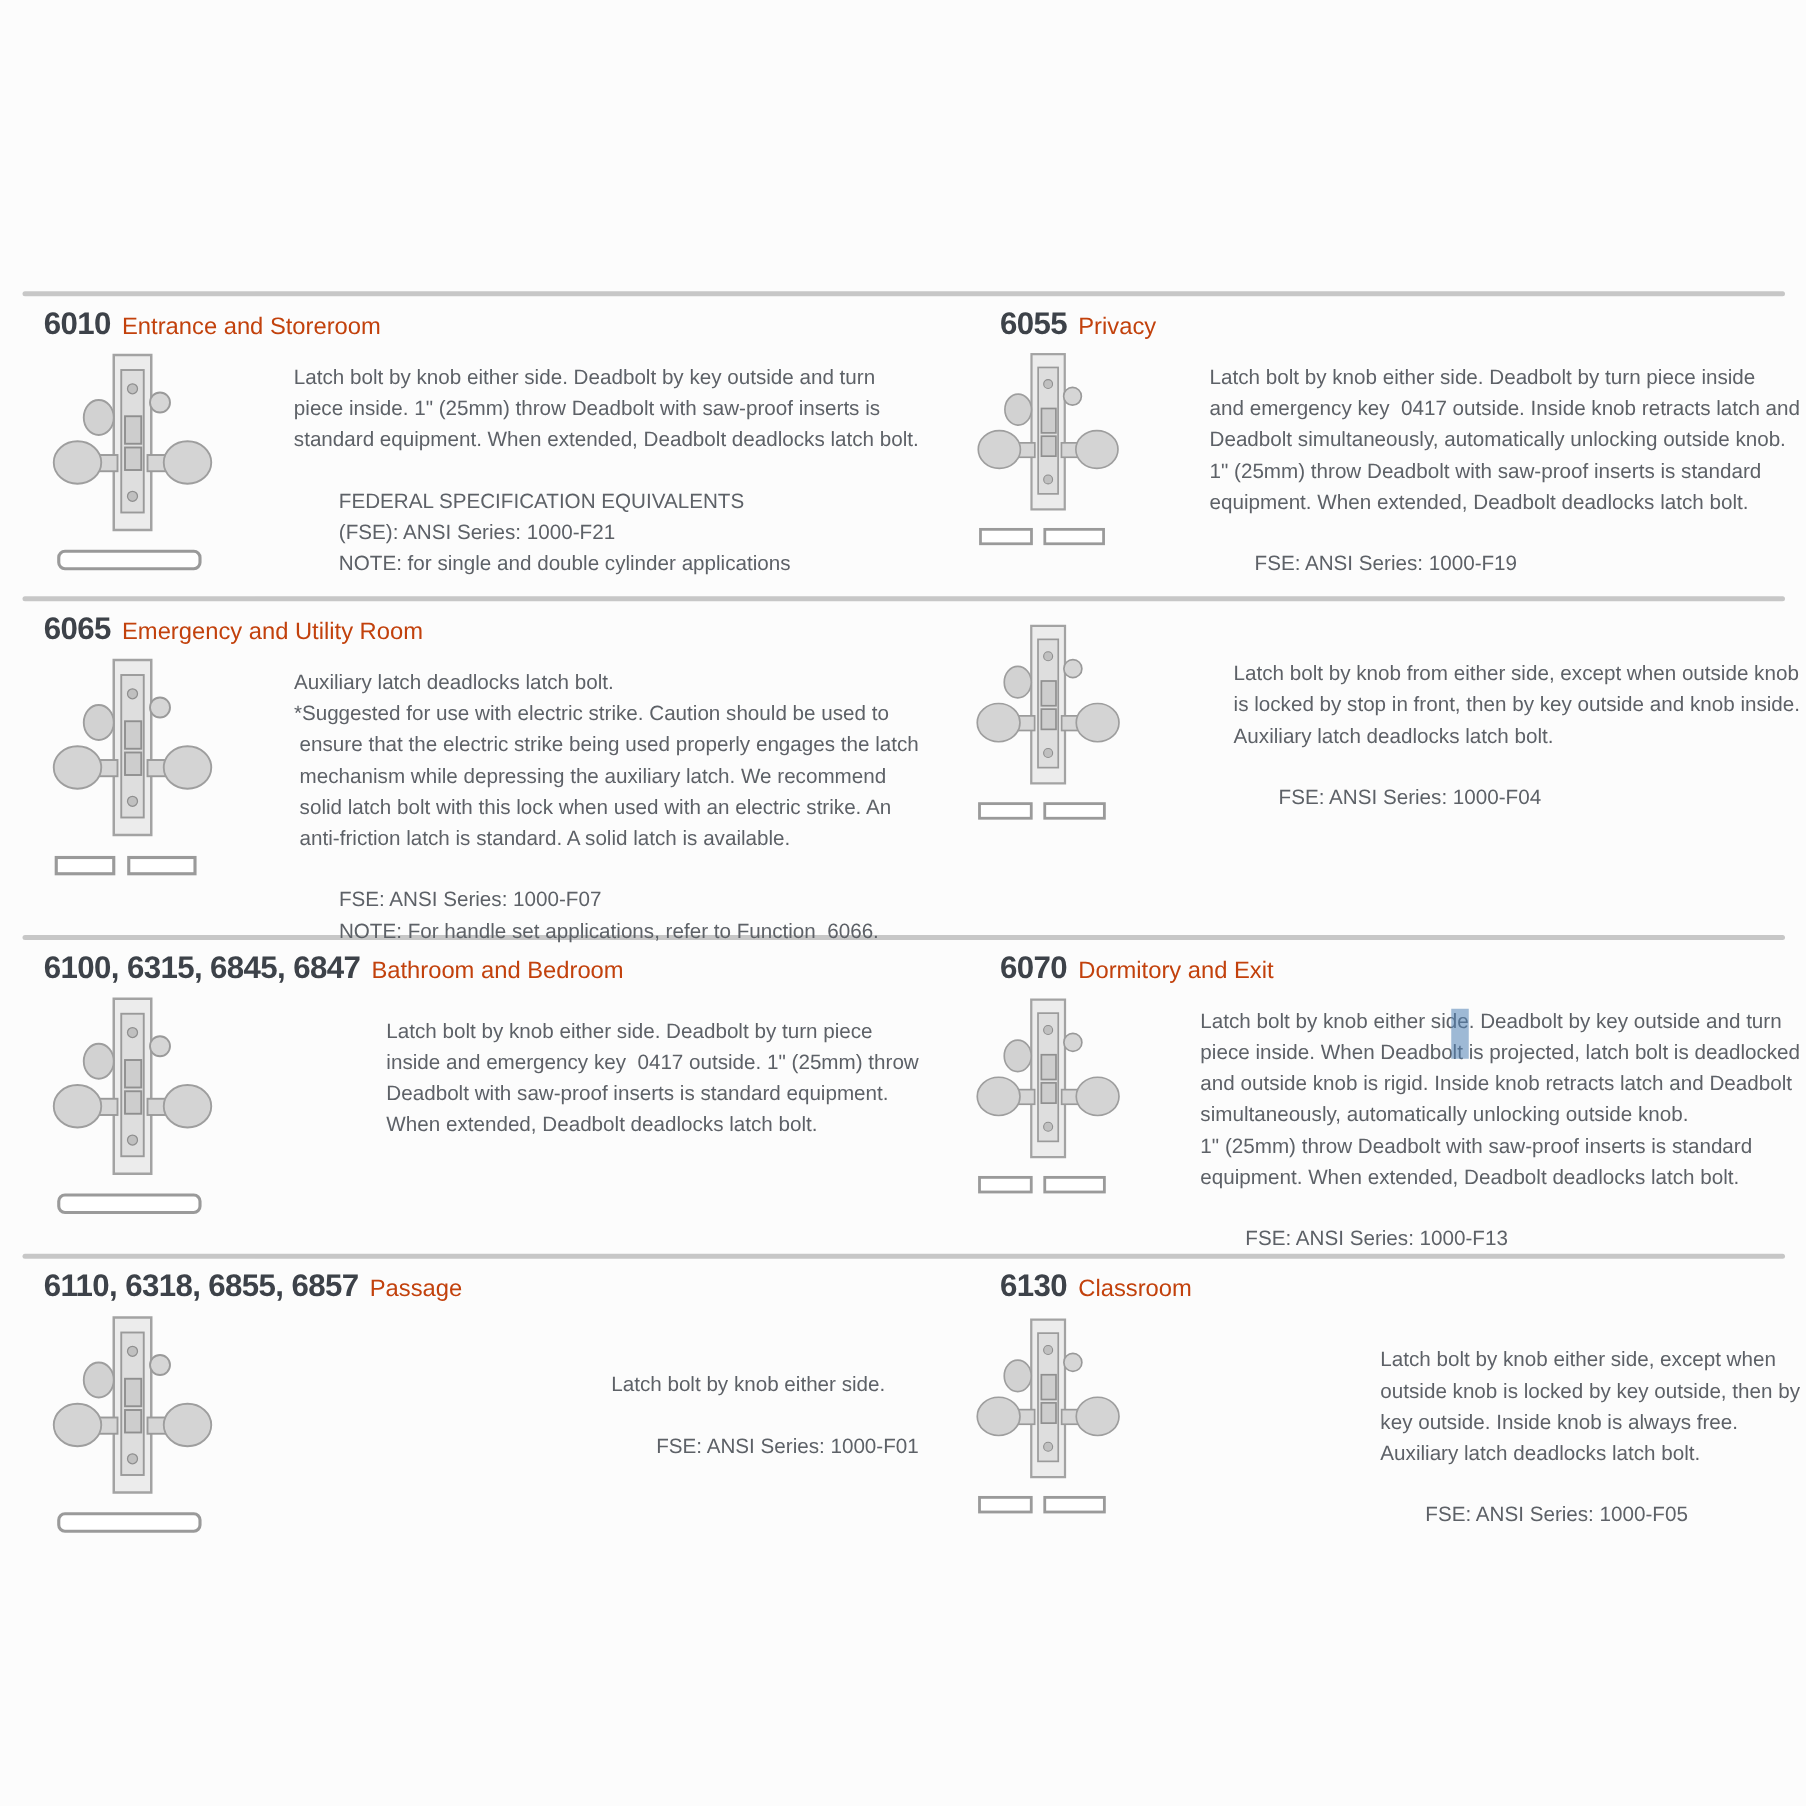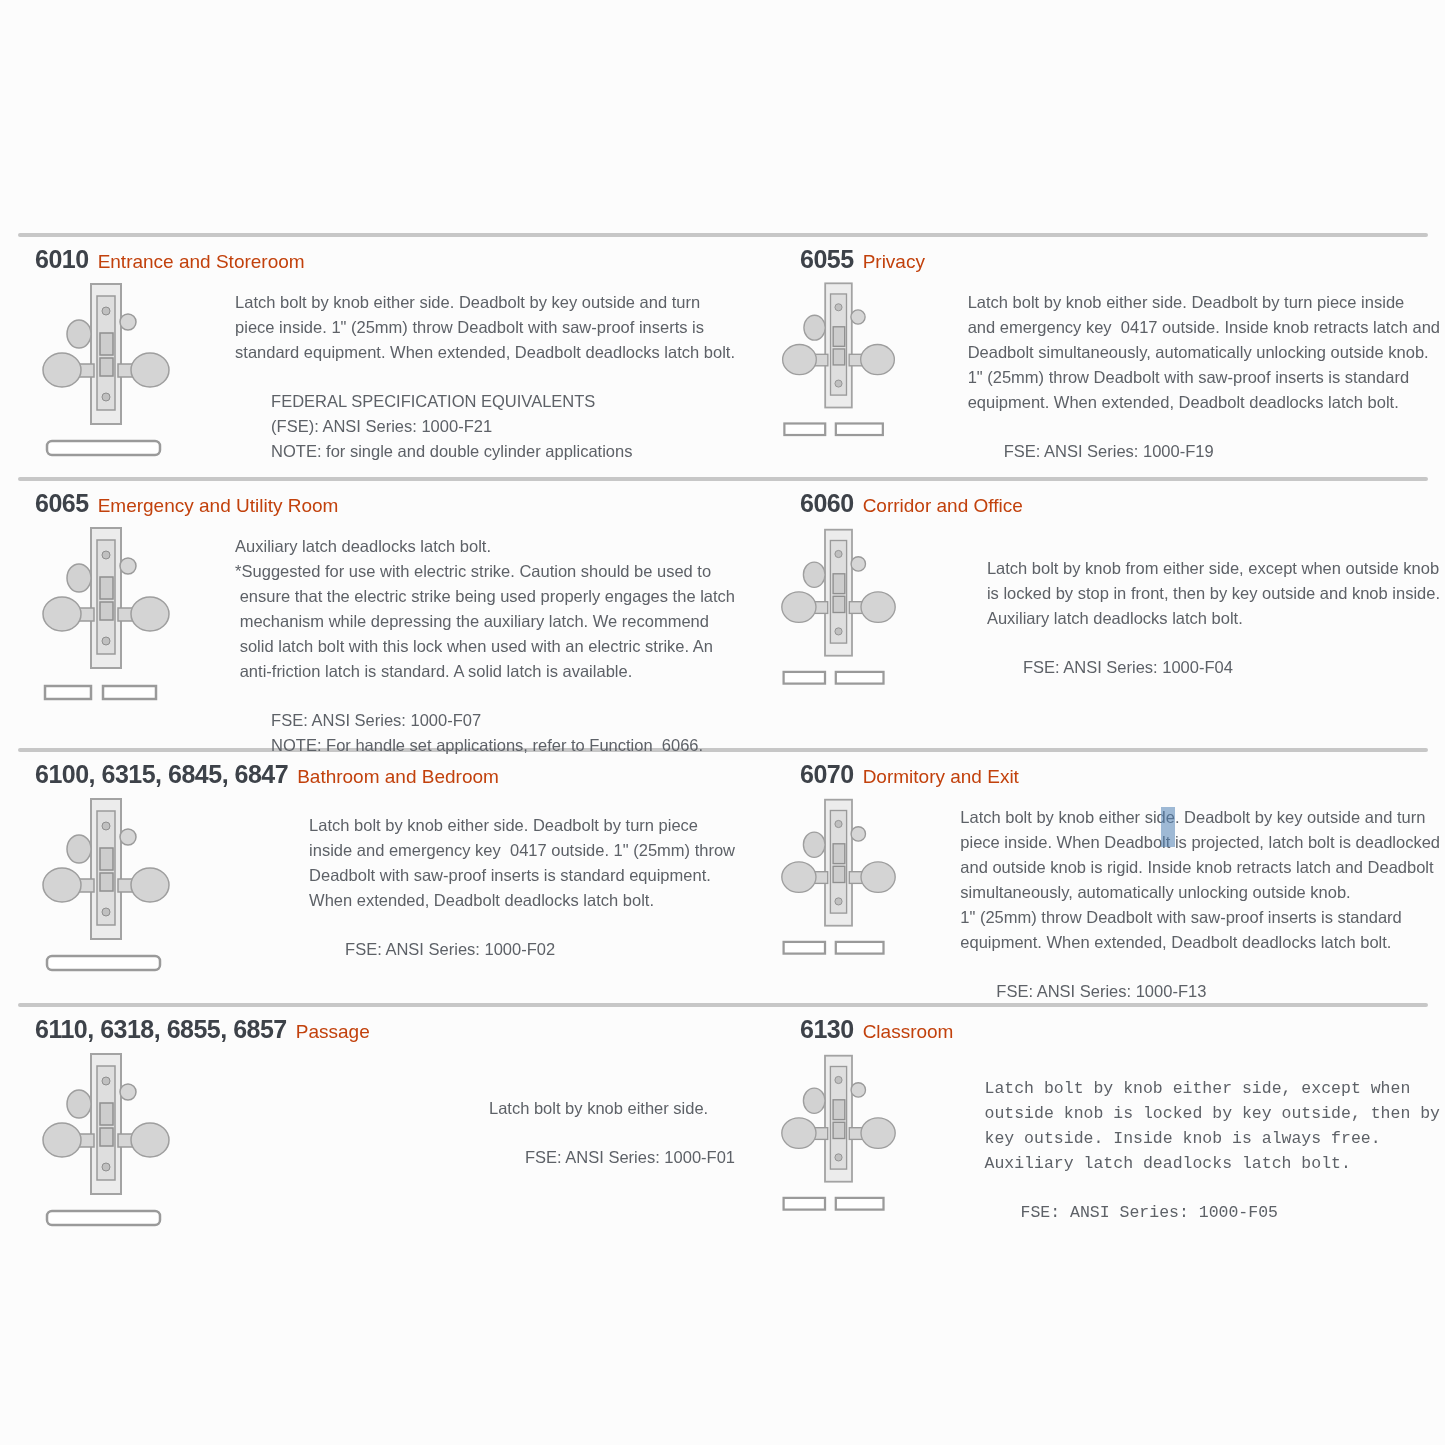--- a/index.html
+++ b/index.html
@@ -29,21 +29,21 @@
   .texts{padding-top:12px;}
   .body-text,.footer-text{
     margin:0;white-space:pre;
     font-size:16.5px;line-height:25px;color:#5d6167;
   }
   .body-text{position:relative;}
   .footer-text{margin-top:24px;margin-left:36px;}
   
   #s6100 .texts{padding-top:20px;}
   #s6060 .texts{padding-top:34px;}
-  #s6130 .texts{padding-top:28px;font-family:Liberation Mono, monospace;}
+  #s6130 .texts{padding-top:28px;}
   #s6110 .texts{padding-top:48px;}
   
   .sel-highlight{
     position:absolute;left:201px;top:2px;width:14px;height:40px;
     background:rgba(80,130,181,0.55);
   }
   
   .lock-svg{display:block;}
 </style>
 </head>
@@ -141,23 +141,20 @@
  mechanism while depressing the auxiliary latch. We recommend
  solid latch bolt with this lock when used with an electric strike. An
  anti-friction latch is standard. A solid latch is available.</p>
       <p class="footer-text">FSE: ANSI Series: 1000-F07
 NOTE: For handle set applications, refer to Function  6066.</p>
     </div>
   </div>
 </div>
 
 <div class="section right-col" id="s6060" style="left:780px;top:489px;width:660px">
-  <div class="sec-header">
-    <span class="sec-num">6060</span><span class="sec-title">Corridor and Office</span>
-  </div>
   <div class="sec-body">
     <div class="illus">
       <svg class="lock-svg" width="117" height="172">
           <use href="#lock-two"></use>
         </svg>
     </div>
     <div class="texts">
       <p class="body-text">Latch bolt by knob from either side, except when outside knob
 is locked by stop in front, then by key outside and knob inside.
 Auxiliary latch deadlocks latch bolt.</p>
@@ -174,21 +171,20 @@
     <div class="illus">
       <svg class="lock-svg" width="132" height="186">
           <use href="#lock-long"></use>
         </svg>
     </div>
     <div class="texts">
       <p class="body-text">Latch bolt by knob either side. Deadbolt by turn piece
 inside and emergency key  0417 outside. 1" (25mm) throw
 Deadbolt with saw-proof inserts is standard equipment.
 When extended, Deadbolt deadlocks latch bolt.</p>
-      <p class="footer-text">FSE: ANSI Series: 1000-F02</p>
     </div>
   </div>
 </div>
 
 <div class="section right-col" id="s6070" style="left:780px;top:760px;width:660px">
   <div class="sec-header">
     <span class="sec-num">6070</span><span class="sec-title">Dormitory and Exit</span>
   </div>
   <div class="sec-body">
     <div class="illus">

